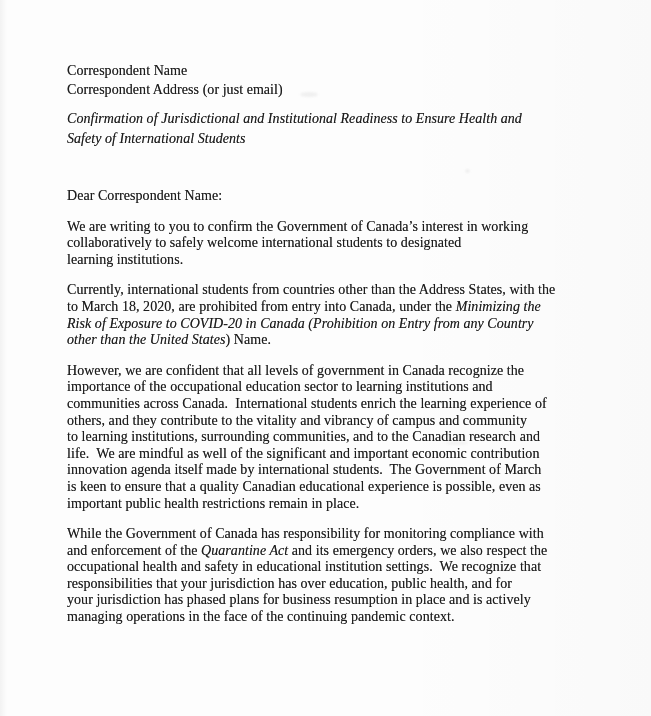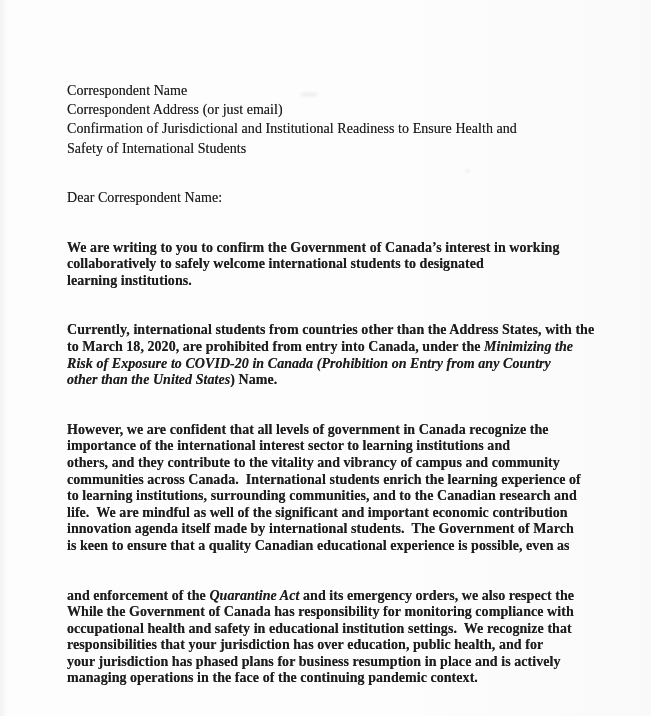--- a/index.html
+++ b/index.html
@@ -15,38 +15,39 @@
     overflow: hidden;
     background:
       linear-gradient(90deg, rgba(0,0,0,0.045) 0px, rgba(0,0,0,0.0) 7px),
       linear-gradient(90deg, rgba(255,255,255,0) 60%, rgba(0,0,0,0.015) 100%),
       var(--paper, #fdfdfd);
     font-family: "Liberation Serif", serif;
     color: var(--ink, #1d1d1d);
   }
   .content {
     position: relative;
-    padding: 82px 0 0 67px;
+    padding: 62px 0 0 67px;
   }
   .line {
     white-space: pre;           
     font-size: 14px;
     letter-spacing: 0.05px;
     text-shadow: 0 0 0.6px rgba(45,45,45,0.65);  
   }
   .recipient .line { line-height: 18.5px; }
   .subject {
-    margin-top: 0;
+    margin-top: 10px;
+    font-style: italic;
   }
   .subject .line { line-height: 19.5px; }
   .salutation {
-    margin-top: 32px;
+    margin-top: 40px;
     line-height: 16.6px;
   }
-  .paragraph { margin-top: 33px; font-weight: bold; }
+  .paragraph { margin-top: 14px; }
   .paragraph .line { line-height: 16.6px; }
   .it { font-style: italic; }
   
   .smudge {
     position: absolute;
     background: rgba(125,125,125,0.10);
     border-radius: 50%;
     filter: blur(1.3px);
     pointer-events: none;
   }
@@ -80,31 +81,32 @@
           <div class="line"><span>learning institutions.</span></div>
         </div>
         <div class="paragraph">
           <div class="line"><span>Currently, international students from countries other than the Address States, with the</span></div>
           <div class="line"><span>to March 18, 2020, are prohibited from entry into Canada, under the </span><span class="it">Minimizing the</span></div>
           <div class="line"><span class="it">Risk of Exposure to COVID-20 in Canada (Prohibition on Entry from any Country</span></div>
           <div class="line"><span class="it">other than the United States</span><span>) Name.</span></div>
         </div>
         <div class="paragraph">
           <div class="line"><span>However, we are confident that all levels of government in Canada recognize the</span></div>
-          <div class="line"><span>importance of the international interest sector to learning institutions and</span></div>
+          <div class="line"><span>importance of the occupational education sector to learning institutions and</span></div>
+          <div class="line"><span>communities across Canada.  International students enrich the learning experience of</span></div>
           <div class="line"><span>others, and they contribute to the vitality and vibrancy of campus and community</span></div>
-          <div class="line"><span>communities across Canada.  International students enrich the learning experience of</span></div>
           <div class="line"><span>to learning institutions, surrounding communities, and to the Canadian research and</span></div>
           <div class="line"><span>life.  We are mindful as well of the significant and important economic contribution</span></div>
           <div class="line"><span>innovation agenda itself made by international students.  The Government of March</span></div>
           <div class="line"><span>is keen to ensure that a quality Canadian educational experience is possible, even as</span></div>
+          <div class="line"><span>important public health restrictions remain in place.</span></div>
         </div>
         <div class="paragraph">
+          <div class="line"><span>While the Government of Canada has responsibility for monitoring compliance with</span></div>
           <div class="line"><span>and enforcement of the </span><span class="it">Quarantine Act</span><span> and its emergency orders, we also respect the</span></div>
-          <div class="line"><span>While the Government of Canada has responsibility for monitoring compliance with</span></div>
           <div class="line"><span>occupational health and safety in educational institution settings.  We recognize that</span></div>
           <div class="line"><span>responsibilities that your jurisdiction has over education, public health, and for</span></div>
           <div class="line"><span>your jurisdiction has phased plans for business resumption in place and is actively</span></div>
           <div class="line"><span>managing operations in the face of the continuing pandemic context.</span></div>
         </div>
       </div>
   </div>
 
   <div class="smudge s1"></div>
   <div class="smudge s2"></div>

